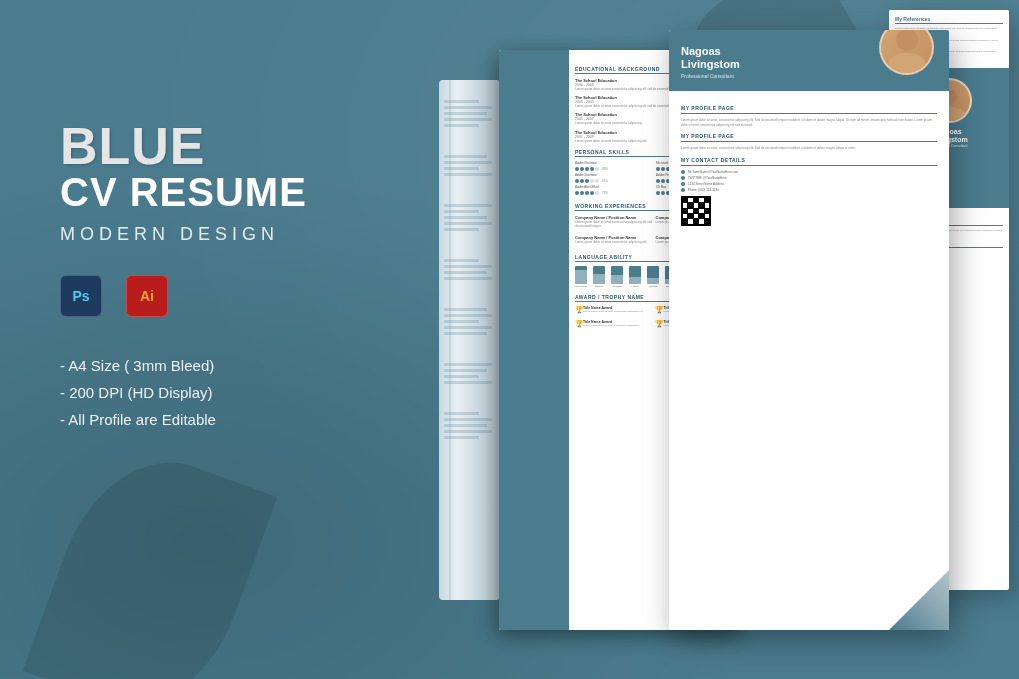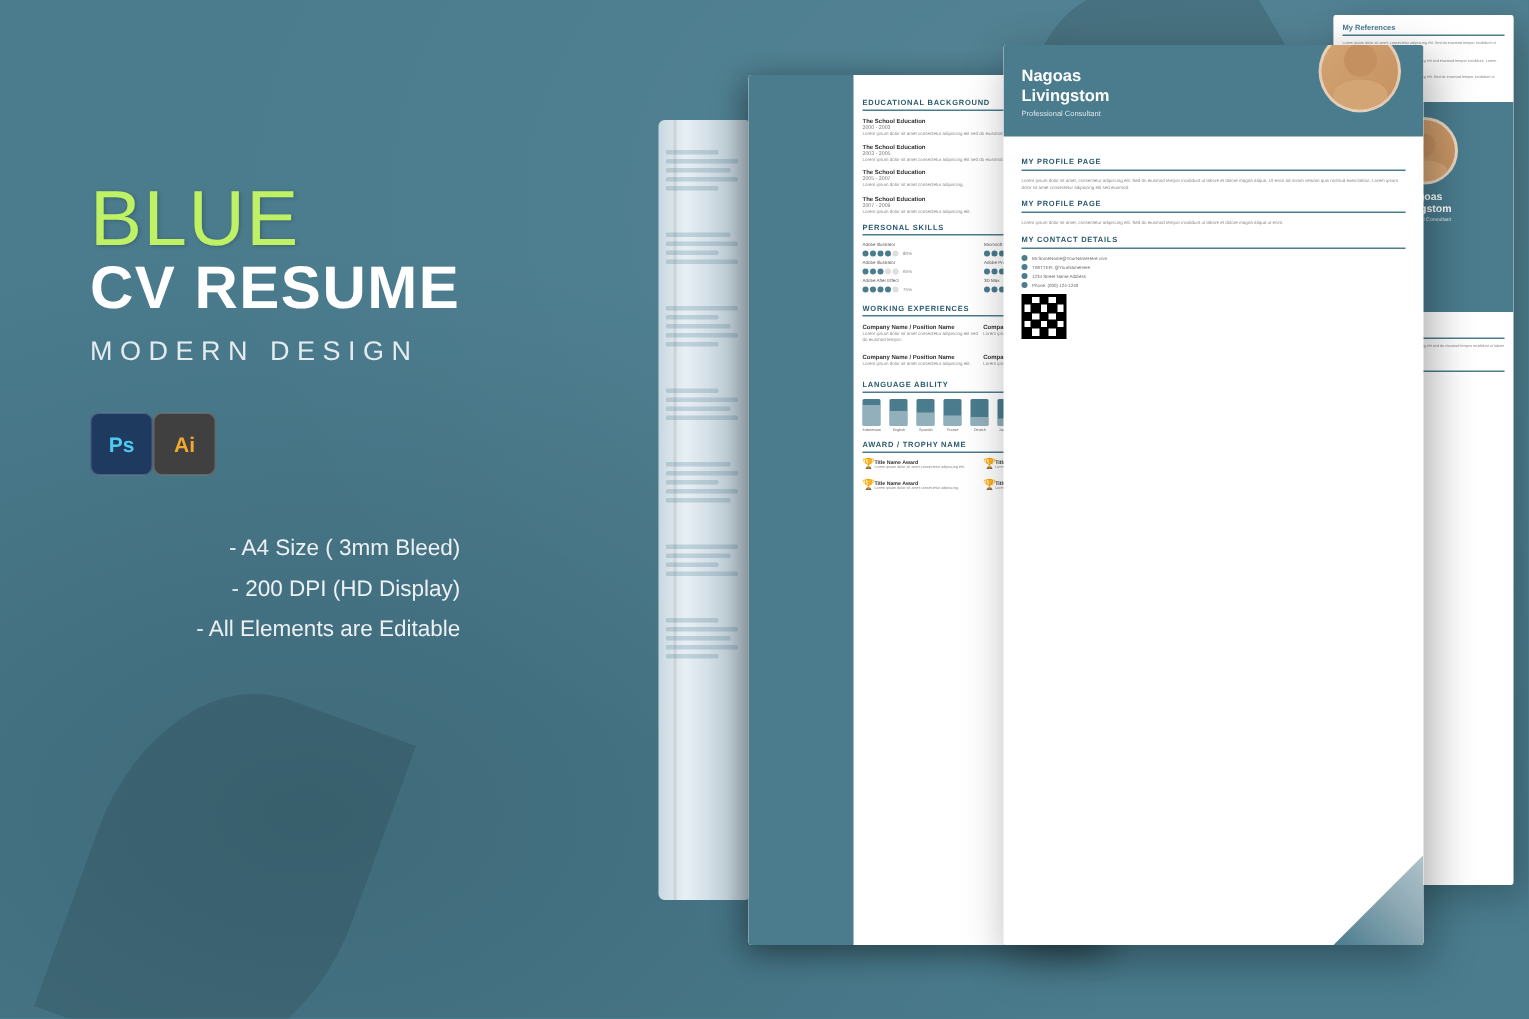--- a/index.html
+++ b/index.html
@@ -53,22 +53,22 @@
     
     .left-content {
       position: absolute;
       left: 60px;
       top: 120px;
       z-index: 10;
     }
 
     .title-blue {
       font-size: 52px;
-      font-weight: 400;
-      color: #bef264;
+      font-weight: 700;
+      color: #e5e5e5;
       line-height: 1.0;
       letter-spacing: 1px;
       text-shadow: 1px 1px 3px rgba(0,0,0,0.2);
     }
 
     .title-cv {
       font-size: 40px;
       font-weight: 900;
       color: #ffffff;
       line-height: 1.0;
@@ -79,21 +79,21 @@
       font-size: 18px;
       font-weight: 400;
       color: rgba(255,255,255,0.85);
       letter-spacing: 5px;
       margin-top: 12px;
       text-transform: uppercase;
     }
 
     .badges {
       display: flex;
-      gap: 0;
+      gap: 24px;
       margin-top: 30px;
       margin-bottom: 40px;
     }
 
     .badge-ps {
       width: 42px;
       height: 42px;
       background: #1e3a5f;
       border-radius: 6px;
       display: flex;
@@ -101,38 +101,37 @@
       justify-content: center;
       font-weight: 700;
       font-size: 14px;
       color: #4ec9f0;
       border: 1px solid rgba(255,255,255,0.2);
     }
 
     .badge-ai {
       width: 42px;
       height: 42px;
-      background: #404040;
+      background: #b91c1c;
       border-radius: 6px;
       display: flex;
       align-items: center;
       justify-content: center;
       font-weight: 700;
       font-size: 14px;
       color: #f0a830;
       border: 1px solid rgba(255,255,255,0.2);
       text-align: right;
     }
 
     .features {
       list-style: none;
       display: flex;
       flex-direction: column;
       gap: 10px;
-      text-align: right;
     }
 
     .features li {
       font-size: 15px;
       color: rgba(255,255,255,0.9);
       font-weight: 400;
     }
 
     
     .mockup-area {
@@ -629,21 +628,21 @@
   <div class="subtitle">MODERN DESIGN</div>
 
   <div class="badges">
     <div class="badge-ps">Ps</div>
     <div class="badge-ai">Ai</div>
   </div>
 
   <ul class="features">
     <li>- A4 Size ( 3mm Bleed)</li>
     <li>- 200 DPI (HD Display)</li>
-    <li>- All Elements are Editable</li>
+    <li>- All Profile are Editable</li>
   </ul>
 </div>
 
 <div class="mockup-area">
 
   <div class="paper-roll">
     <div class="paper-roll-inner">
       <div class="roll-text-lines">
         <div class="roll-text-block">
             <div class="roll-line short"></div>

